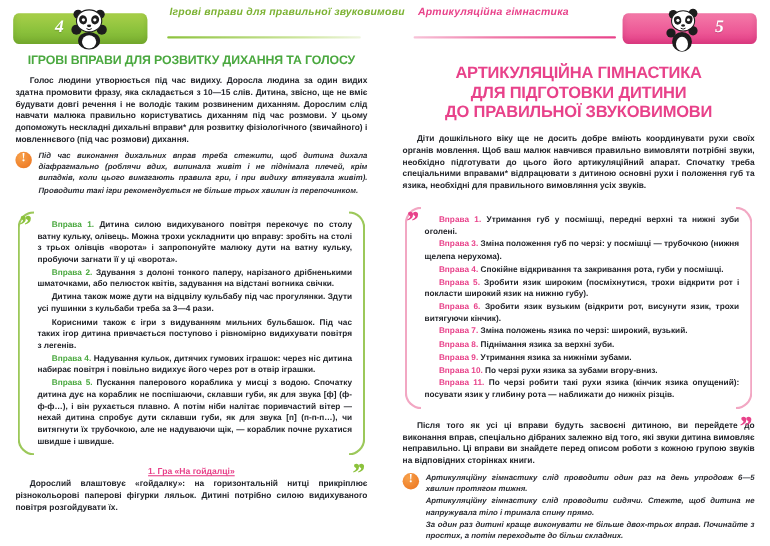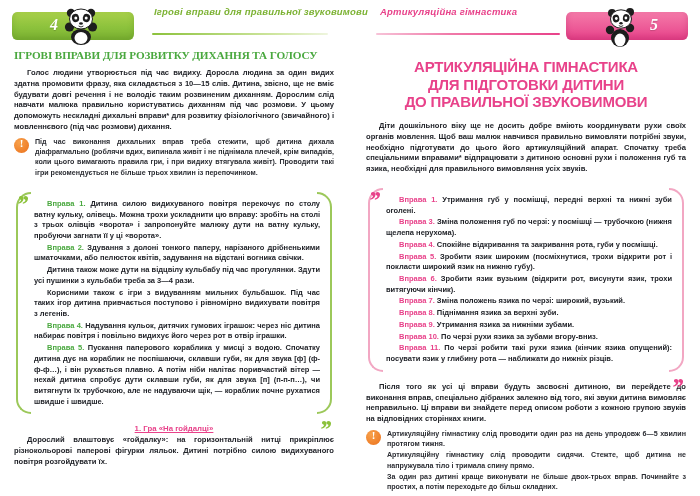--- a/index.html
+++ b/index.html
@@ -46,24 +46,23 @@
   .runhead.l{left:140px;color:#7cb233;}
   .runhead.r{left:14px;color:#e8428a;}
   .rule{
     position:absolute;top:33px;height:2px;border-radius:2px;
   }
   .rule.l{left:138px;right:6px;background:linear-gradient(90deg,#8cc23c,#cfe6a0 70%,#eef5de);}
   .rule.r{left:10px;right:126px;background:linear-gradient(90deg,#f7c3d8,#f07aa9 40%,#e8428a);}
 
   
   .title-green{
-    color:#4aa83f;font-weight:700;
+    text-align:center;color:#4aa83f;font-weight:700;
     font-size:11.2px;letter-spacing:-.1px;margin:3px 0 7px;
     text-transform:uppercase;
-    font-family:Liberation Serif, serif;
   }
   .title-pink{
     text-align:center;color:#e8428a;font-weight:700;
     font-size:15px;line-height:1.18;letter-spacing:-.2px;
     margin:12px 0 10px;text-transform:uppercase;
   }
 
   
   p.body{
     margin:0 0 3px;font-size:7.6px;line-height:1.42;
@@ -75,21 +74,21 @@
   .note{display:flex;gap:6px;margin:4px 0 5px;align-items:flex-start;}
   .bang{
     flex:0 0 auto;width:15px;height:15px;border-radius:50%;
     background:radial-gradient(circle at 35% 30%,#f7a14b,#ef7f2a 70%,#e06e1c);
     position:relative;margin-top:1px;
   }
   .bang:before{
     content:"!";position:absolute;left:0;right:0;top:-1px;text-align:center;
     color:#fff;font-weight:800;font-size:11px;font-family:"Liberation Serif",serif;
   }
-  .note .txt{font-size:7.1px;line-height:1.45;
+  .note .txt{font-style:italic;font-size:7.1px;line-height:1.45;
     color:#2b2d33;text-align:justify;font-weight:600;}
   .note .txt p{margin:0 0 1px;}
 
   
   .frame{position:relative;margin:9px 2px 6px 2px;padding:11px 12px 10px 18px;}
   .frame:before,.frame:after{
     content:"";position:absolute;top:4px;bottom:4px;width:13px;
     border-style:solid;border-width:2px;
   }
   .frame:before{left:0;border-right:none;border-radius:26px 0 0 26px;}

